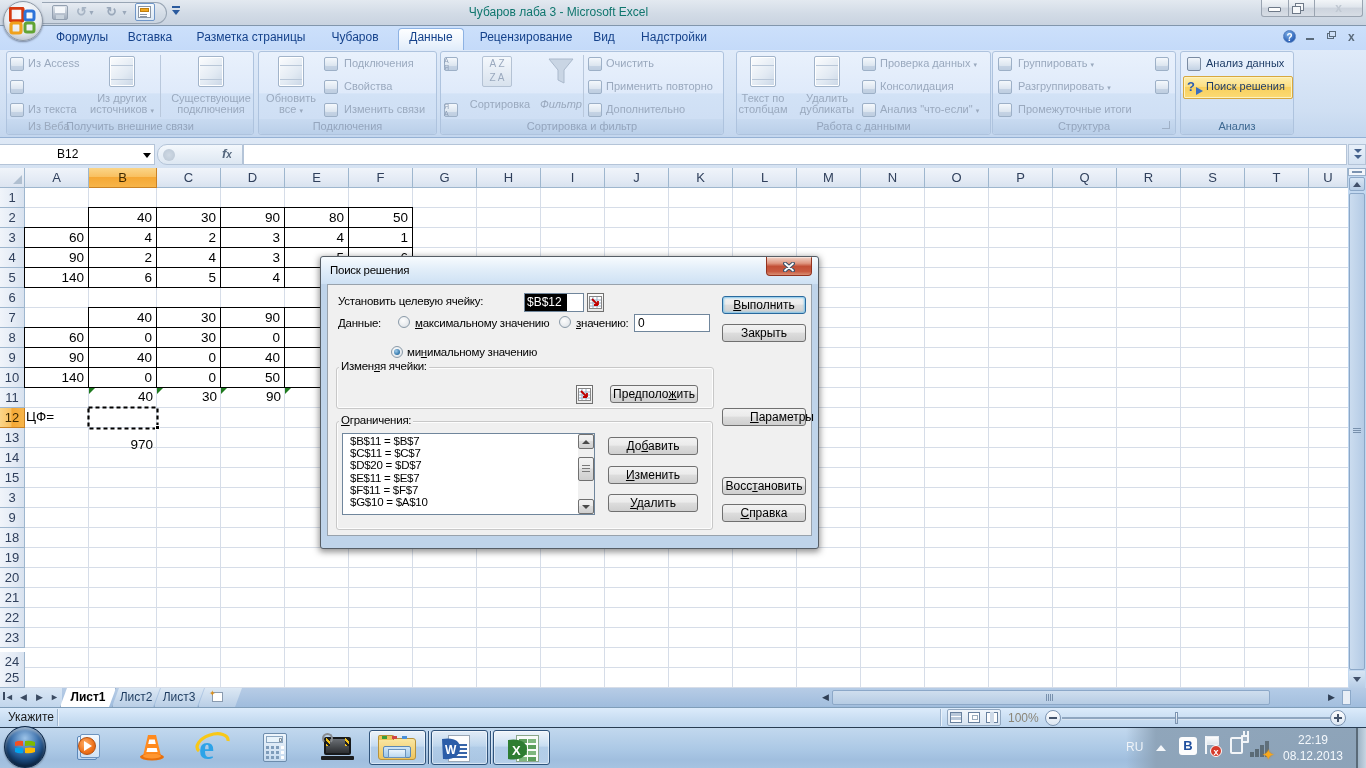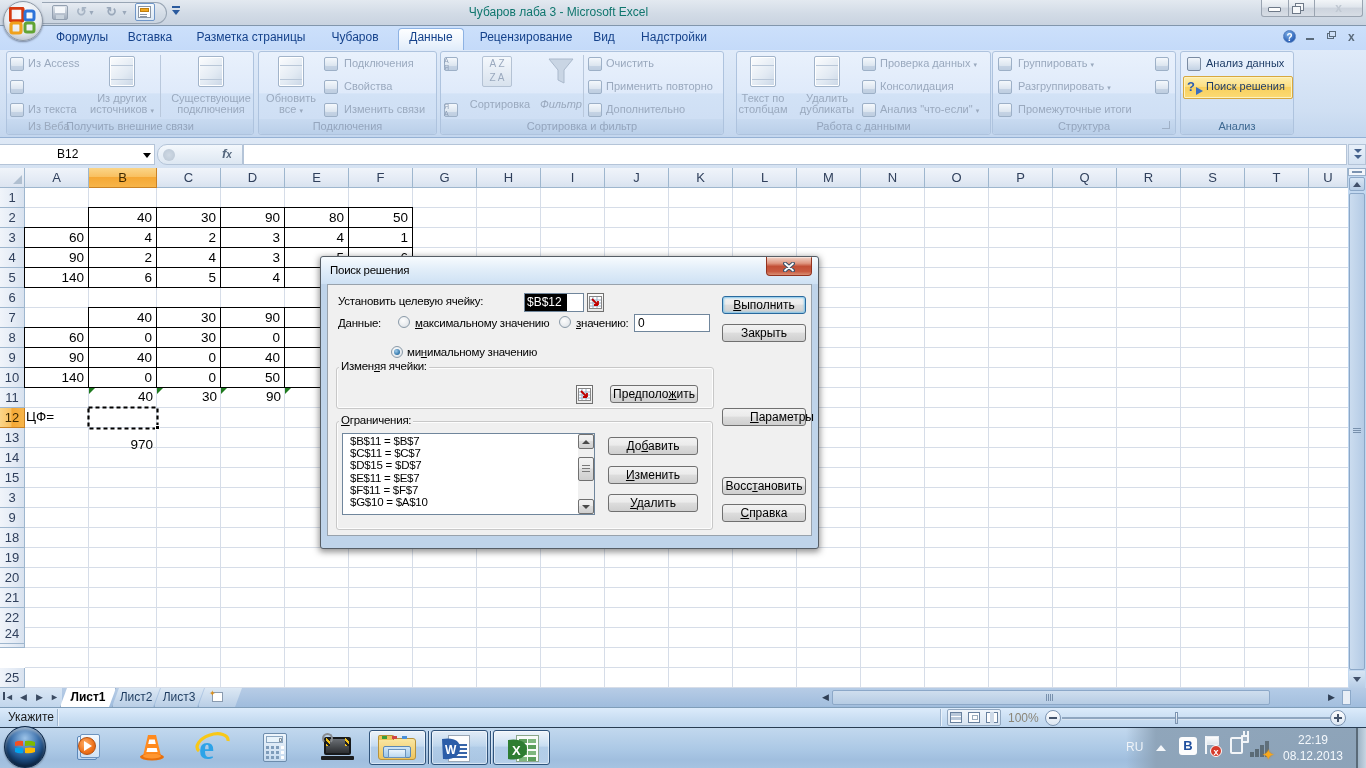--- a/index.html
+++ b/index.html
@@ -248,21 +248,21 @@
 <div class="abs rowhdr " style="top:280px;">14</div>
 <div class="abs rowhdr " style="top:300px;">15</div>
 <div class="abs rowhdr " style="top:320px;">3</div>
 <div class="abs rowhdr " style="top:340px;">9</div>
 <div class="abs rowhdr " style="top:360px;">18</div>
 <div class="abs rowhdr " style="top:380px;">19</div>
 <div class="abs rowhdr " style="top:400px;">20</div>
 <div class="abs rowhdr " style="top:420px;">21</div>
 <div class="abs rowhdr " style="top:440px;">22</div>
 <div class="abs rowhdr " style="top:460px;">23</div>
-<div class="abs rowhdr " style="top:456px;">24</div>
+<div class="abs rowhdr " style="top:484px;">24</div>
 <div class="abs rowhdr " style="top:500px;">25</div>
 <div class="abs gv" style="left:88px;"></div>
 <div class="abs gv" style="left:156px;"></div>
 <div class="abs gv" style="left:220px;"></div>
 <div class="abs gv" style="left:284px;"></div>
 <div class="abs gv" style="left:348px;"></div>
 <div class="abs gv" style="left:412px;"></div>
 <div class="abs gv" style="left:476px;"></div>
 <div class="abs gv" style="left:540px;"></div>
 <div class="abs gv" style="left:604px;"></div>
@@ -526,21 +526,21 @@
       <rect x="0.5" y="0.5" width="12" height="12" fill="#fff" stroke="#888"></rect>
       <path d="M1 4 H12 M1 7 H12 M1 10 H12 M4 1 V12 M8 1 V12" stroke="#9bb0c8" stroke-width="1"></path>
       <path d="M3 3 L9 9 M9 9 L9 5 M9 9 L5 9" stroke="#c00000" stroke-width="1.8" fill="none"></path>
     </svg>
 <div class="abs w7btn" style="left:292px;top:131px;width:88px;height:18px;line-height:16px;">Предполо<u>ж</u>ить</div>
 <div class="abs gbox" style="left:18px;top:167px;width:377px;height:109px;"></div>
 <div class="abs dtxt glabel" style="left:21px;top:160px;"><u>О</u>граничения:</div>
 <div class="abs tbox" style="left:24px;top:179px;width:253px;height:82px;"></div>
 <div class="abs dtxt" style="left:32px;top:181px;">$B$11 = $B$7</div>
 <div class="abs dtxt" style="left:32px;top:193px;">$C$11 = $C$7</div>
-<div class="abs dtxt" style="left:32px;top:205px;">$D$15 = $D$7</div>
+<div class="abs dtxt" style="left:32px;top:205px;">$D$20 = $D$7</div>
 <div class="abs dtxt" style="left:32px;top:218px;">$E$11 = $E$7</div>
 <div class="abs dtxt" style="left:32px;top:230px;">$F$11 = $F$7</div>
 <div class="abs dtxt" style="left:32px;top:242px;">$G$10 = $A$10</div>
 <div class="abs" style="left:260px;top:180px;width:16px;height:80px;background:#f0f0f0;"></div>
 <div class="abs w7btn" style="left:260px;top:180px;width:16px;height:15px;border-radius:2px;"></div>
 <div class="abs" style="left:264px;top:186px;width:0;height:0;border-left:4px solid transparent;border-right:4px solid transparent;border-bottom:4px solid #4a4a4a;"></div>
 <div class="abs w7btn" style="left:260px;top:245px;width:16px;height:15px;border-radius:2px;"></div>
 <div class="abs" style="left:264px;top:251px;width:0;height:0;border-left:4px solid transparent;border-right:4px solid transparent;border-top:4px solid #4a4a4a;"></div>
 <div class="abs w7btn" style="left:260px;top:203px;width:16px;height:24px;border-radius:2px;"></div>
 <div class="abs" style="left:264px;top:211px;width:8px;height:1px;background:#7a7a7a;box-shadow:0 3px #7a7a7a,0 6px #7a7a7a;"></div>

